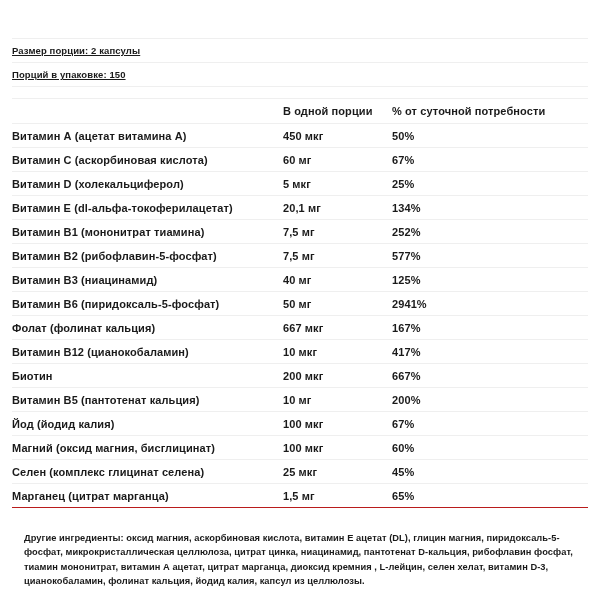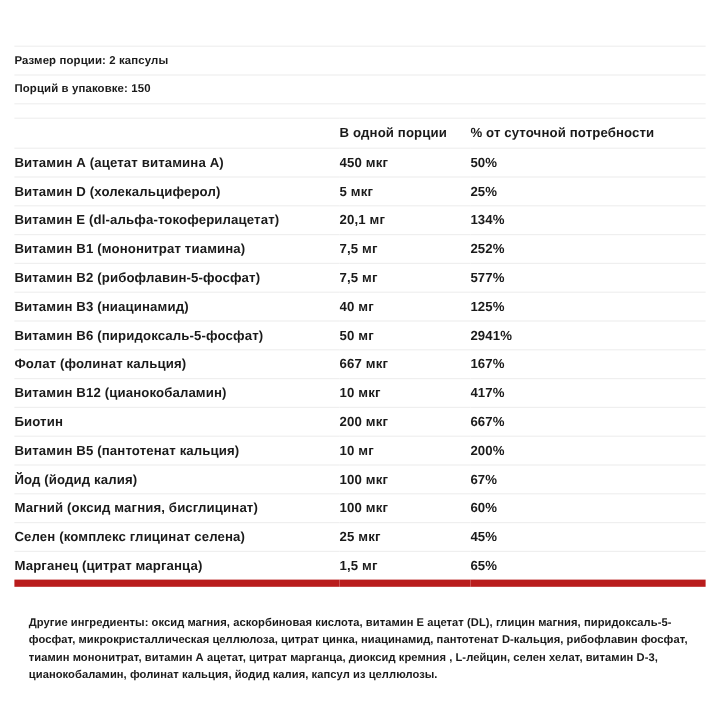--- a/index.html
+++ b/index.html
@@ -27,20 +27,21 @@
     width: 100%;
     border-collapse: collapse;
     table-layout: fixed;
   }
   .serving-table tr {
     border-top: 1px solid #efefef;
   }
   .serving-table td {
     padding: 0;
     vertical-align: middle;
+    text-decoration: underline;
   }
   .serving-row-cell {
     height: 23px;
     font-size: 9.5px;
     font-weight: bold;
     letter-spacing: 0.1px;
     color: #1a1a1a;
     white-space: nowrap;
     overflow: hidden;
   }
@@ -72,21 +73,21 @@
   .col-name   { width: 271px; }
   .col-amount { width: 109px; }
   .col-dv     { width: 196px; }
   .facts-table thead tr {
     border-top: 1px solid #efefef;
   }
   .facts-table thead th {
     height: 24px;
   }
   .facts-table tbody tr:last-child {
-    border-bottom: 6px solid #b91c1c;
+    border-bottom: 1px solid #b91c1c;
     margin-left: 40px;
   }
   .footnotes {
     padding-top: 11px;
   }
   .footnote {
     font-size: 9.3px;
     font-weight: bold;
     line-height: 14.4px;
     letter-spacing: 0.05px;
@@ -128,20 +129,25 @@
         <th>% от суточной потребности</th>
       </tr>
     </thead>
     <tbody id="facts-body">
         <tr>
           <td>Витамин А (ацетат витамина А)</td>
           <td>450 мкг</td>
           <td>50%</td>
         </tr>
         <tr>
+          <td>Витамин С (аскорбиновая кислота)</td>
+          <td>60 мг</td>
+          <td>67%</td>
+        </tr>
+        <tr>
           <td>Витамин D (холекальциферол)</td>
           <td>5 мкг</td>
           <td>25%</td>
         </tr>
         <tr>
           <td>Витамин Е (dl-альфа-токоферилацетат)</td>
           <td>20,1 мг</td>
           <td>134%</td>
         </tr>
         <tr>

